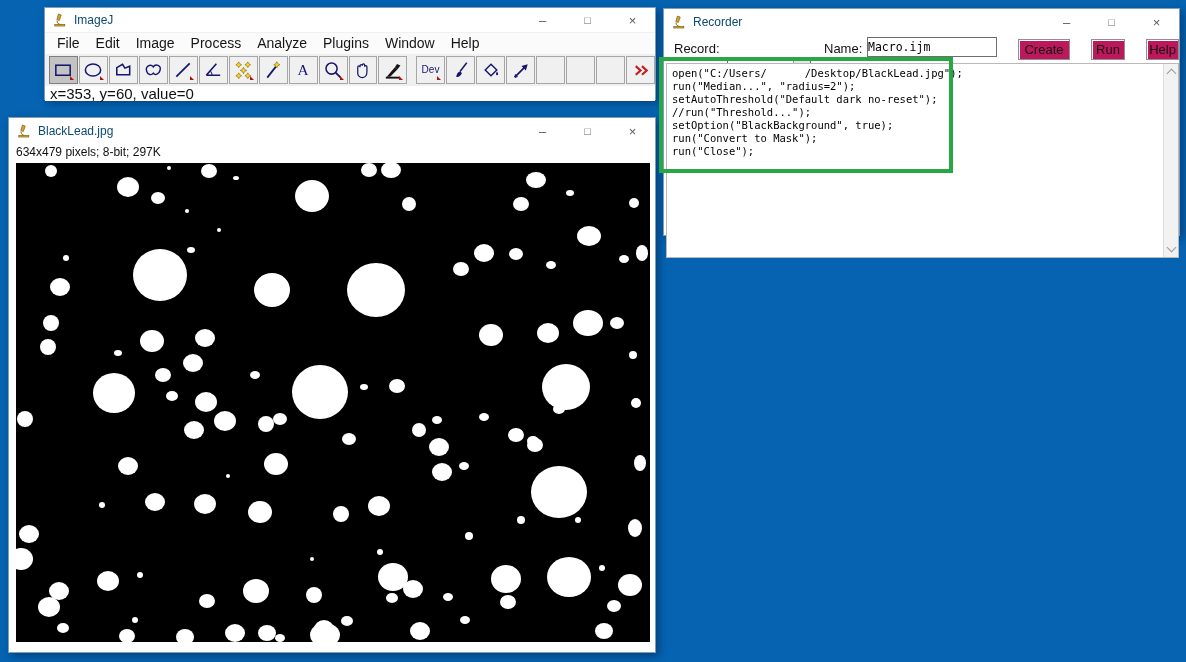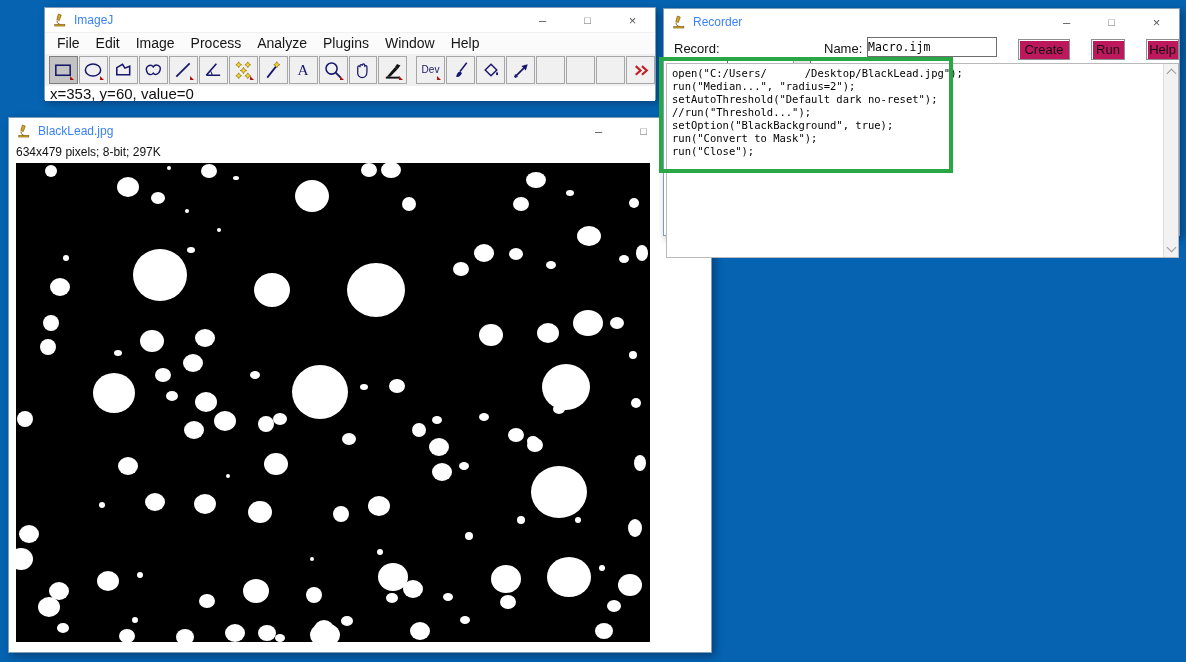--- a/index.html
+++ b/index.html
@@ -11,21 +11,21 @@
   }
   .window{
     position:absolute;background:#fff;border:1px solid #7f9db9;
     box-shadow:3px 3px 8px rgba(0,0,20,.35);box-sizing:border-box;
   }
   .titlebar{
     height:24px;display:flex;align-items:center;background:#fff;
     position:relative;user-select:none;
   }
   .titlebar .app-icon{margin-left:8px;margin-right:7px;width:14px;height:14px;flex:0 0 auto}
-  .title-text{font-size:12px;color:#3b82f6}
+  .title-text{font-size:12px;color:#0c4a6e}
   .win-controls{position:absolute;right:0;top:0;height:100%;display:flex}
   .wc{
     width:45px;height:100%;display:flex;align-items:center;justify-content:center;
     color:#595959;font-size:13px;line-height:1;
   }
   .wc.sq{font-size:11px;color:#6a6a6a}
   
   #imagej-win{left:44px;top:7px;width:612px;height:93px}
   #menubar{
     height:21px;background:#fbfbfb;display:flex;align-items:flex-end;
@@ -48,21 +48,21 @@
     border-left:4px solid transparent;border-right:0;
     border-top:4px solid transparent;border-bottom:4px solid #b01212;
     transform:rotate(90deg);
   }
   .tool-spacer{width:7px;height:1px}
   #status-bar{
     height:15px;background:#fff;font-size:15px;color:#111;
     padding-left:5px;line-height:15px;
   }
   
-  #image-win{left:8px;top:117px;width:704px;height:536px}
+  #image-win{left:8px;top:117px;width:648px;height:536px}
   #image-win .titlebar{height:26px}
   #image-info{font-size:12px;color:#111;padding:1px 0 3px 7px;height:15px;line-height:15px}
   #blob-canvas{position:absolute;left:7px;top:45px;display:block}
   
   #recorder-win{left:663px;top:8px;width:517px;height:228px}
   #recorder-win .titlebar{height:26px}
   #recorder-controls{position:relative;height:28px;background:#fff}
   .ctl-label{position:absolute;font-size:13px;color:#111;top:6px}
   #record-label{left:10px}
   #name-label{left:160px}

